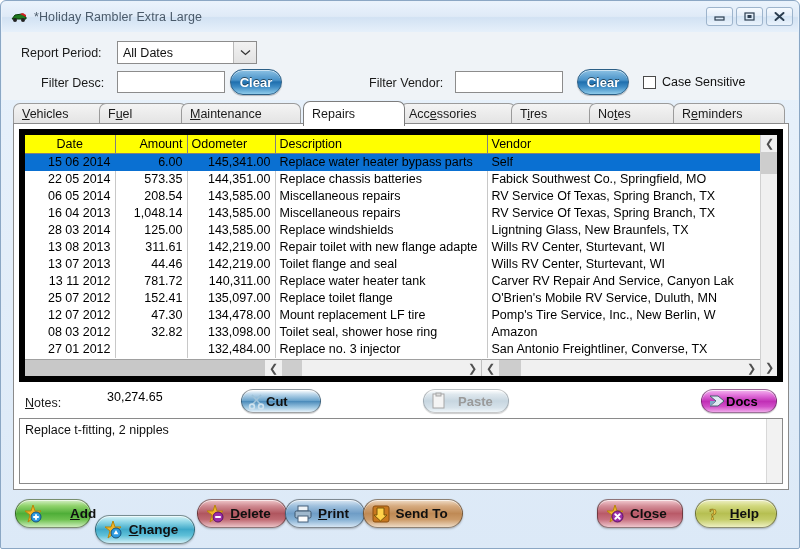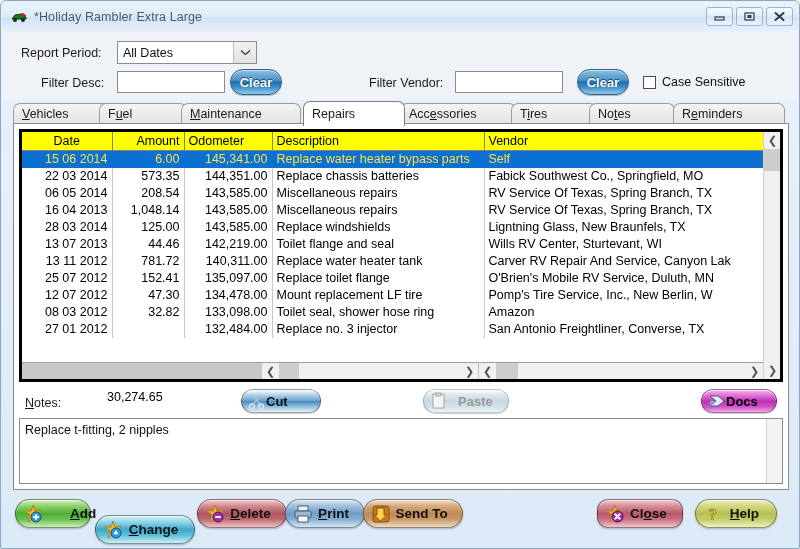--- a/index.html
+++ b/index.html
@@ -110,42 +110,42 @@
   }
   .tab u { text-decoration: underline; }
 
   
   .panel {
     position: absolute; left: 12px; top: 122px; right: 10px; bottom: 58px;
     background: #ffffff; border: 1px solid #8a8a8a; box-sizing: border-box;
   }
   .grid-wrap {
     position: absolute; left: 5px; top: 5px; right: 5px; height: 253px;
-    border: 3px solid #000000; background: #fff; box-sizing: border-box;
+    border: 6px solid #000000; background: #fff; box-sizing: border-box;
     overflow: hidden;
   }
   table.grid { border-collapse: collapse; width: 100%; table-layout: fixed; }
   table.grid th {
     background: #ffff00; color: #000;
     font-size: 12.5px; font-weight: normal;
     height: 18px; padding: 0 4px;
     border-right: 1px solid #808080;
     border-bottom: 1px solid #808080;
     text-align: center; white-space: nowrap; overflow: hidden;
     box-sizing: border-box;
   }
   table.grid th.l { text-align: left; }
   table.grid th.r { text-align: right; }
   table.grid td {
     font-size: 12.5px; color: #000; height: 17px; line-height: 17px;
     padding: 0 4px; border-right: 1px solid #c8c8c8;
     white-space: nowrap; overflow: hidden; box-sizing: border-box;
   }
   table.grid td.r { text-align: right; }
-  table.grid tr.sel td { background: #0a70d2; color: #fde047; border-right-color: #0a70d2; }
+  table.grid tr.sel td { background: #0a70d2; color: #000000; border-right-color: #0a70d2; }
 
   .vscroll {
     position: absolute; top: 0; right: 0; bottom: 0; width: 17px;
     background: #f0f0f0; border-left: 1px solid #d0d0d0; box-sizing: border-box;
   }
   .sbtn {
     height: 17px; width: 17px; display: flex; align-items: center; justify-content: center;
     background: #f0f0f0; color: #505050;
   }
   .vthumb { position: absolute; top: 17px; left: 0; width: 17px; height: 22px; background: #cdcdcd; }
@@ -333,21 +333,21 @@
         </thead>
         <tbody id="gridbody">
             <tr class="sel">
               <td class="r">15 06 2014</td>
               <td class="r">6.00</td>
               <td class="r">145,341.00</td>
               <td class="">Replace water heater bypass parts</td>
               <td class="">Self</td>
             </tr>
             <tr class="">
-              <td class="r">22 03 2014</td>
+              <td class="r">22 05 2014</td>
               <td class="r">573.35</td>
               <td class="r">144,351.00</td>
               <td class="">Replace chassis batteries</td>
               <td class="">Fabick Southwest Co., Springfield, MO</td>
             </tr>
             <tr class="">
               <td class="r">06 05 2014</td>
               <td class="r">208.54</td>
               <td class="r">143,585.00</td>
               <td class="">Miscellaneous repairs</td>
@@ -359,20 +359,27 @@
               <td class="r">143,585.00</td>
               <td class="">Miscellaneous repairs</td>
               <td class="">RV Service Of Texas, Spring Branch, TX</td>
             </tr>
             <tr class="">
               <td class="r">28 03 2014</td>
               <td class="r">125.00</td>
               <td class="r">143,585.00</td>
               <td class="">Replace windshields</td>
               <td class="">Ligntning Glass, New Braunfels, TX</td>
+            </tr>
+            <tr class="">
+              <td class="r">13 08 2013</td>
+              <td class="r">311.61</td>
+              <td class="r">142,219.00</td>
+              <td class="">Repair toilet with new flange adapte</td>
+              <td class="">Wills RV Center, Sturtevant, WI</td>
             </tr>
             <tr class="">
               <td class="r">13 07 2013</td>
               <td class="r">44.46</td>
               <td class="r">142,219.00</td>
               <td class="">Toilet flange and seal</td>
               <td class="">Wills RV Center, Sturtevant, WI</td>
             </tr>
             <tr class="">
               <td class="r">13 11 2012</td>

